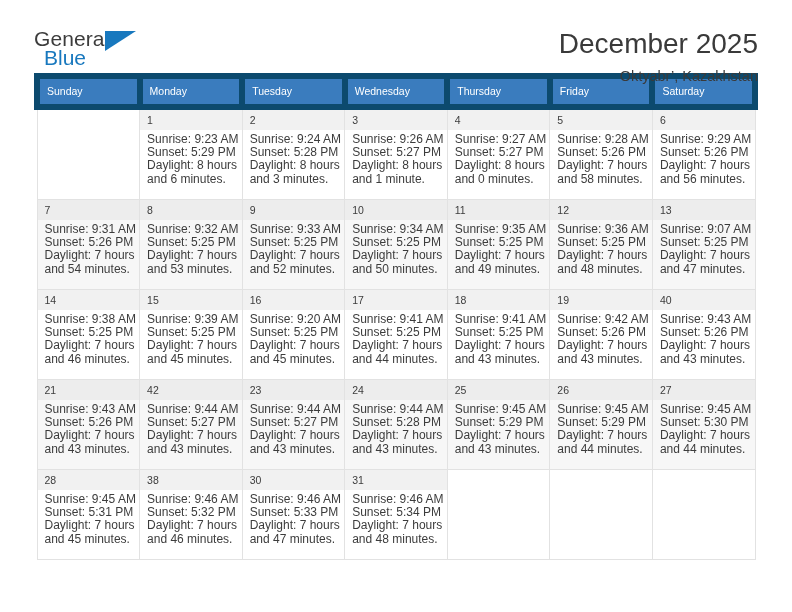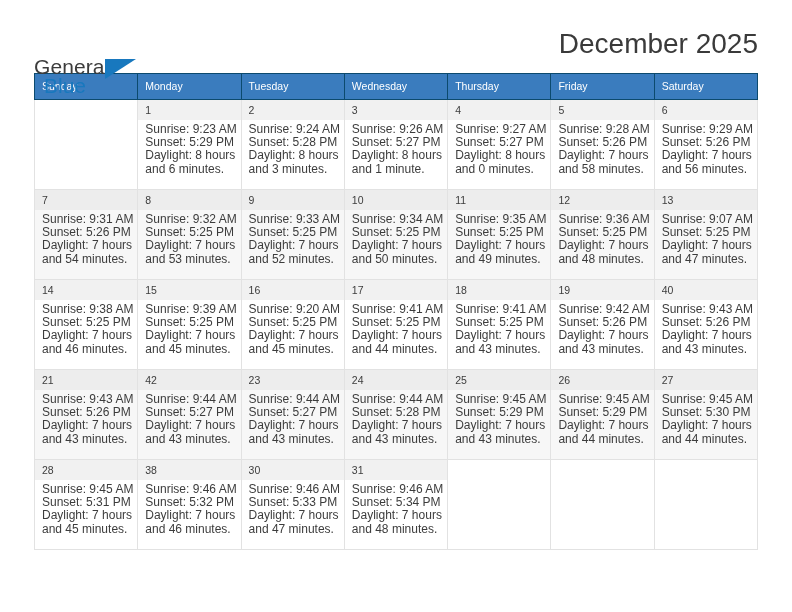--- a/index.html
+++ b/index.html
@@ -29,21 +29,20 @@
     justify-content: space-between;
     height: 70px;
     padding-top: 28px;
     box-sizing: border-box;
   }
   .logo {
     position: relative;
     width: 120px;
     height: 48px;
     flex: 0 0 auto;
-    margin-top: 28px;
   }
   .logo-general {
     position: absolute;
     left: 0;
     top: 0;
     font-size: 21px;
     letter-spacing: .1px;
     color: #3c3c3c;
     line-height: 22px;
   }
@@ -93,21 +92,21 @@
     table-layout: fixed;
     margin-top: 3px;
   }
   .calendar th {
     background: #3a7cbe;
     color: #ffffff;
     font-size: 10.5px;
     font-weight: normal;
     text-align: left;
     padding: 6px 0 6px 7px;
-    border: 1px solid #0c4a6e;
+    border: 6px solid #0c4a6e;
     line-height: 13px;
   }
   .calendar td {
     vertical-align: top;
     border: 1px solid #e2e2e2;
     padding: 0;
     height: 89px;
     background: #ffffff;
   }
   .calendar td.shaded {
@@ -145,20 +144,21 @@
   <div class="header">
 
     <div class="logo">
       <span class="logo-general">General</span>
       <span class="logo-tri"></span>
       <span class="logo-blue">Blue</span>
     </div>
 
     <div class="titles">
       <h1 class="cal-title">December 2025</h1>
+      <h2 class="cal-subtitle">Oktyabr’, Kazakhstan</h2>
     </div>
 
   </div>
 
   <table class="calendar">
     <thead>
       <tr>
         <th>Sunday</th>
         <th>Monday</th>
         <th>Tuesday</th>

